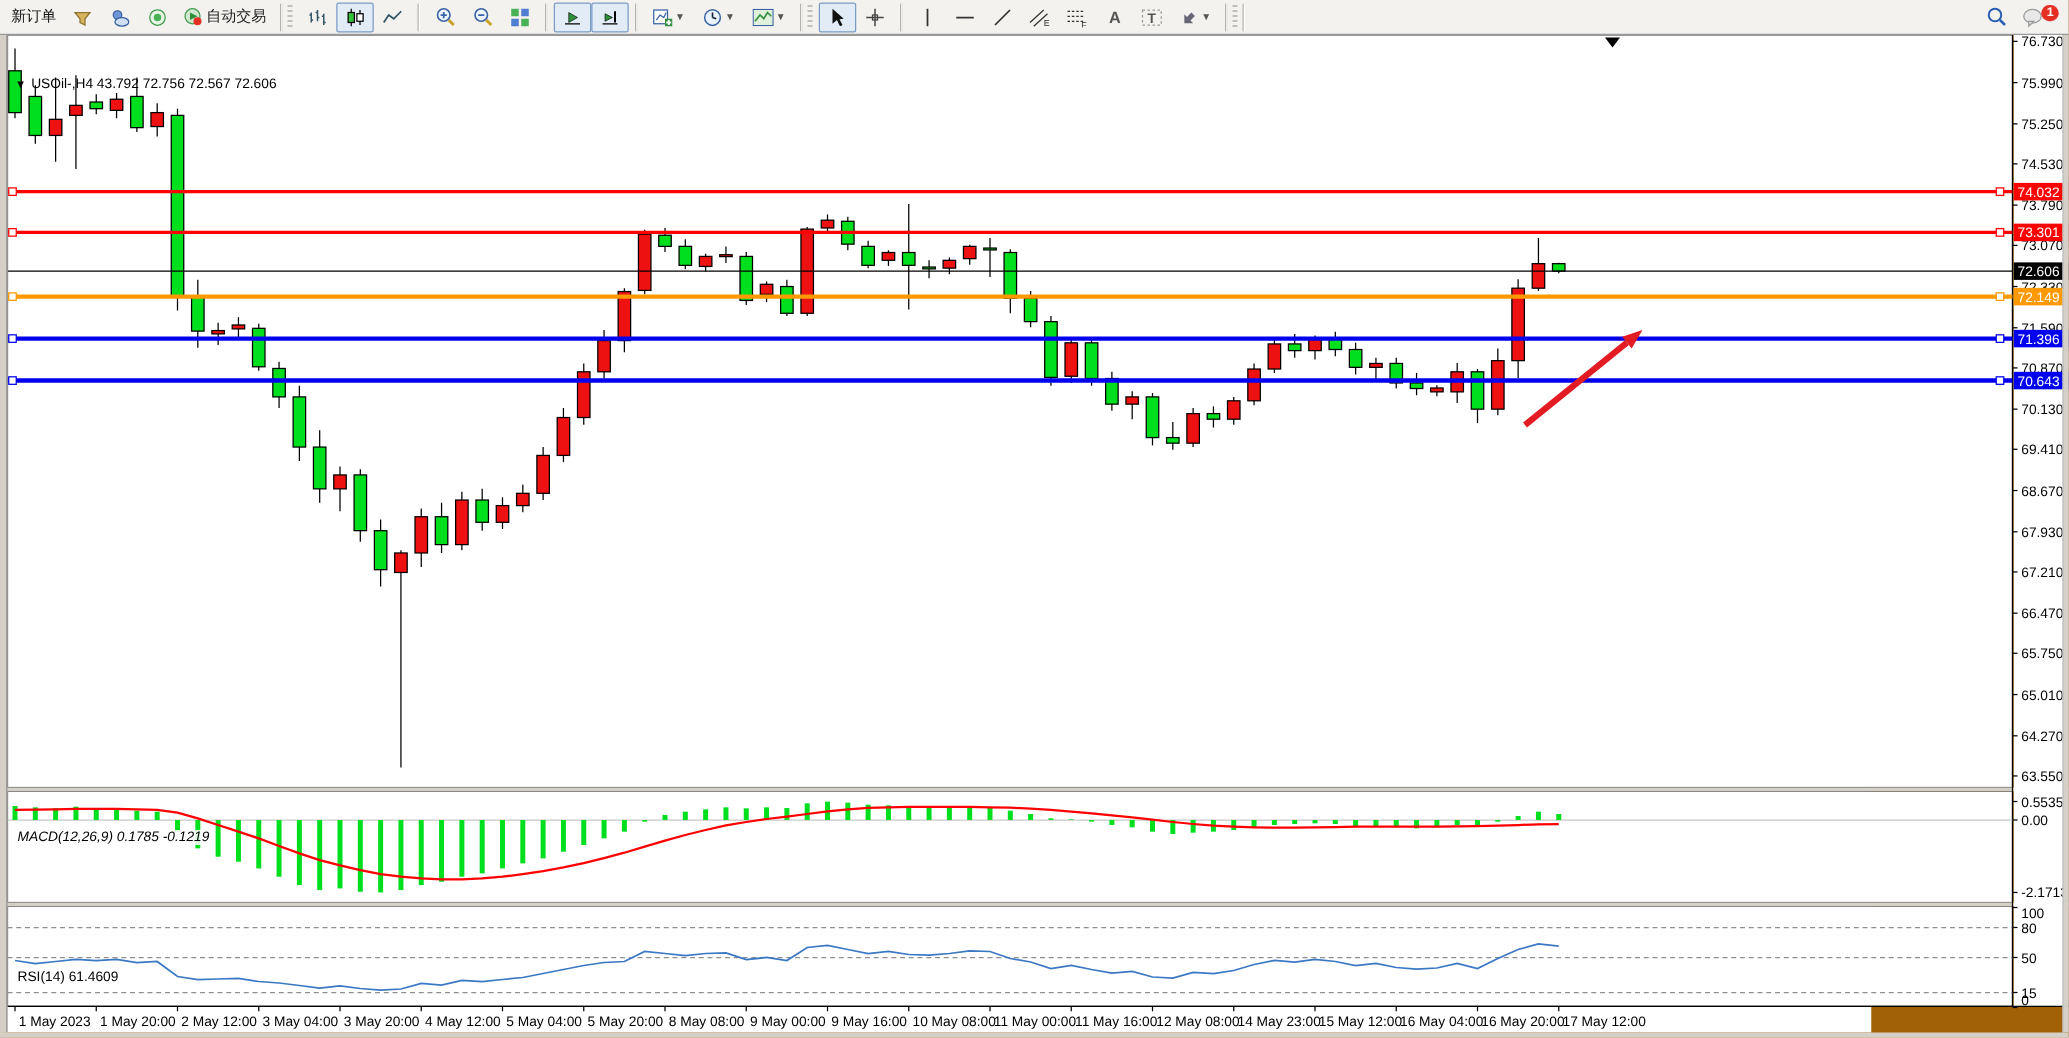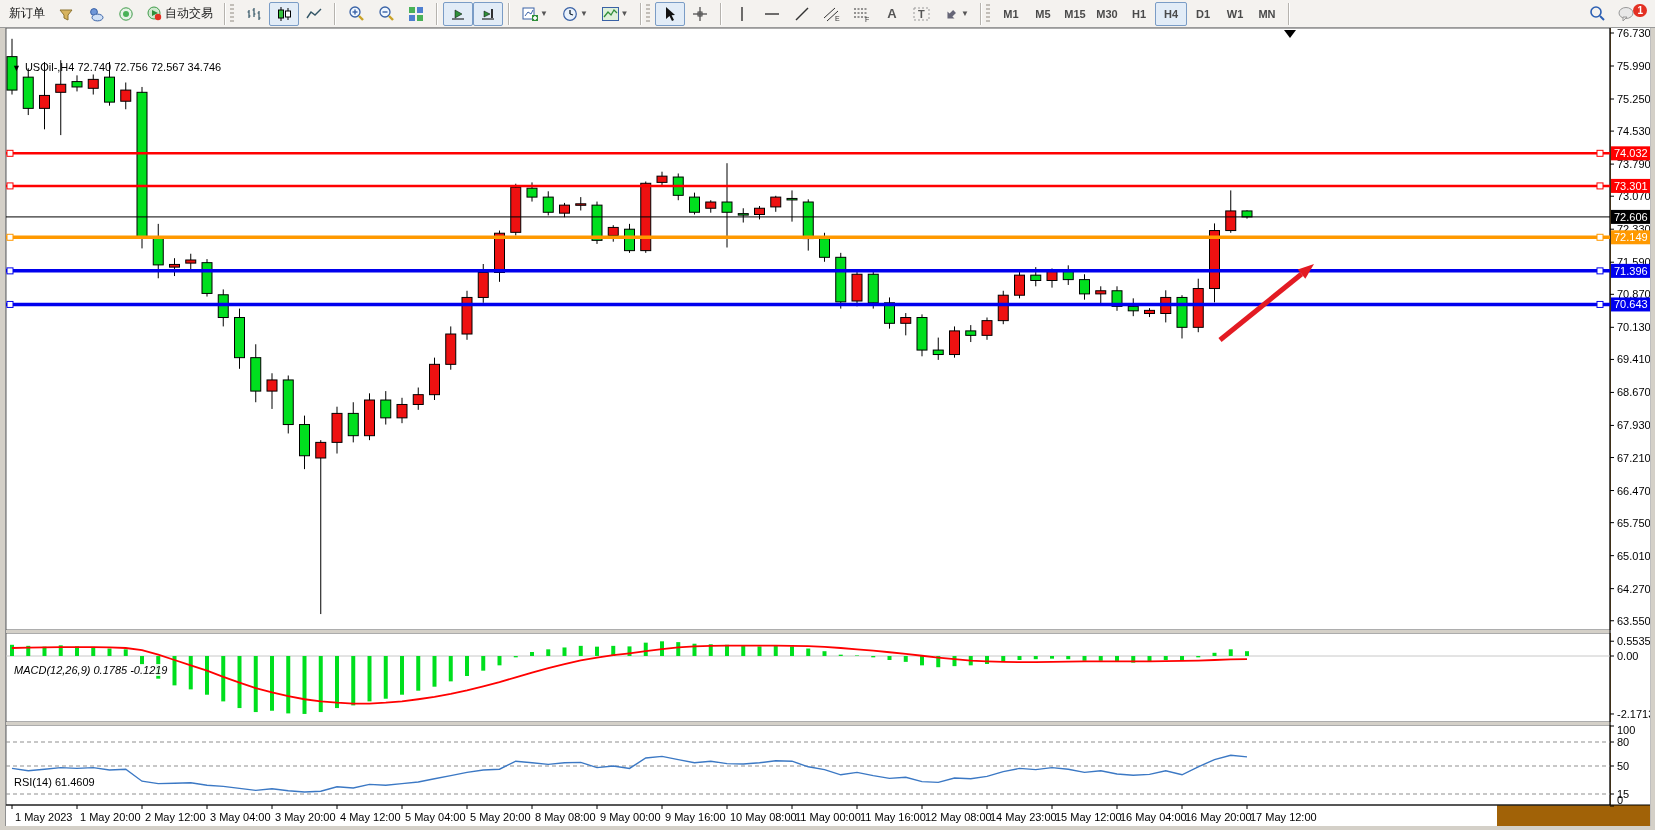--- a/index.html
+++ b/index.html
@@ -223,31 +223,20 @@
       <div class="tbtn" style="min-width:32px;">
         <svg width="16" height="16">
             <path d="M3 9 L8 4 L8 7 L13 7 L13 11 L8 11 L8 14 Z" fill="#667" transform="rotate(-45 8 9)"></path>
           </svg>
         <span class="ddarrow">▼</span>
       </div>
     </div>
     <div class="gsep"></div>
       <div class="ghandle"></div>
 
-    <div class="tgroup" id="tf-group">
-        <div class="tbtn tftxt">M1</div>
-        <div class="tbtn tftxt">M5</div>
-        <div class="tbtn tftxt">M15</div>
-        <div class="tbtn tftxt">M30</div>
-        <div class="tbtn tftxt">H1</div>
-        <div class="tbtn tftxt pressed">H4</div>
-        <div class="tbtn tftxt">D1</div>
-        <div class="tbtn tftxt">W1</div>
-        <div class="tbtn tftxt">MN</div>
-      </div>
     <div class="gsep"></div>
 
     <div style="flex:1"></div>
     <div class="tgroup">
       <div class="tbtn">
         <svg width="17" height="17">
             <circle cx="7" cy="7" r="5" fill="none" stroke="#2b5fb3" stroke-width="1.6"></circle>
             <line x1="11" y1="11" x2="15" y2="15" stroke="#2b5fb3" stroke-width="2"></line>
           </svg>
       </div>
@@ -628,21 +617,21 @@
         <text x="1120" y="821" font-size="11" fill="#000">16 May 04:00</text>
         <line x1="1182" y1="805" x2="1182" y2="809" stroke="#000"></line>
         <text x="1185" y="821" font-size="11" fill="#000">16 May 20:00</text>
         <line x1="1247" y1="805" x2="1247" y2="809" stroke="#000"></line>
         <text x="1250" y="821" font-size="11" fill="#000">17 May 12:00</text>
         <polygon points="1284,30 1296,30 1290,38" fill="#000"></polygon>
         <line x1="1220" y1="340" x2="1301.5579195689365" y2="274.0595543910726" stroke="#e31b23" stroke-width="5"></line>
         <polygon points="1314,264 1305.3302524655887,278.7253345527214 1297.7855866722844,269.3937742294238" fill="#e31b23"></polygon>
       </svg>
     <div id="chart-title">
-      <span class="tri">▼</span><span>USOil-,H4  72.740 72.756 72.567 34.746</span>
+      <span class="tri">▼</span><span>USOil-,H4  43.792 72.756 72.567 72.606</span>
     </div>
     <div class="panel-label" id="macd-label">MACD(12,26,9) 0.1785 -0.1219</div>
     <div class="panel-label" id="rsi-label">RSI(14) 61.4609</div>
   </div>
 
   <div class="edgeL"></div>
   <div class="edgeR"></div>
   <div class="edgeB"></div>
 </div>
 

